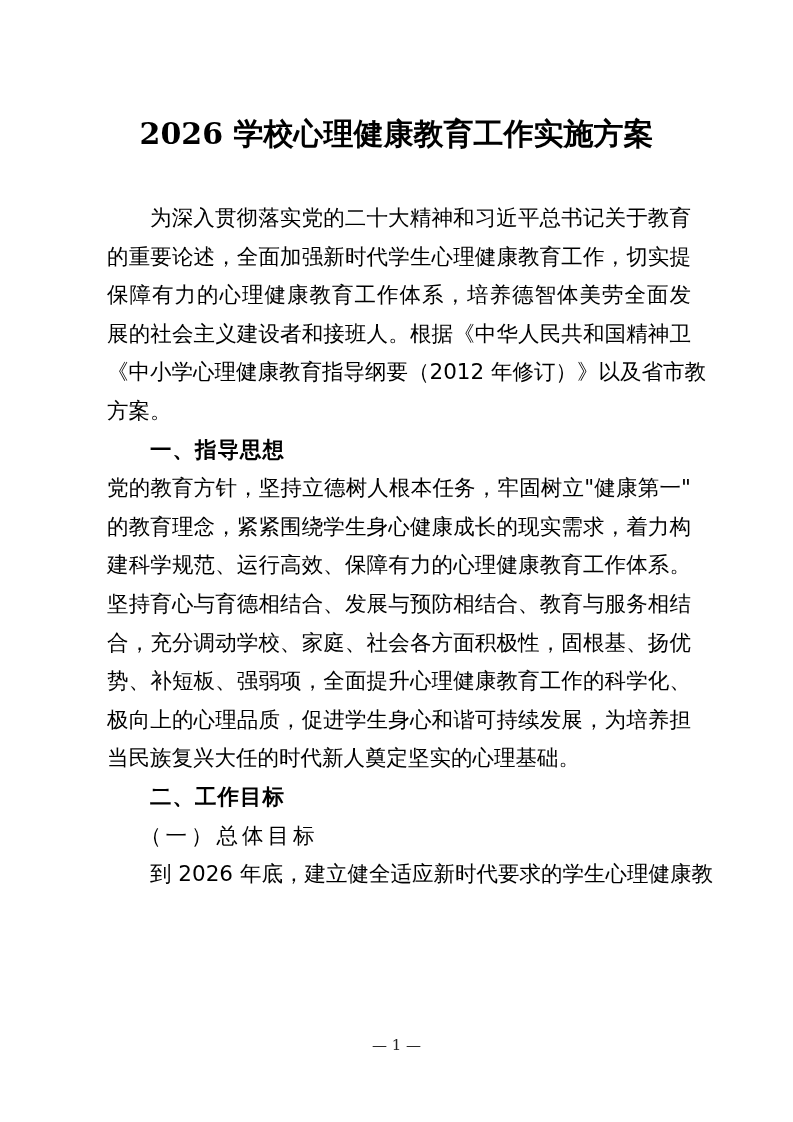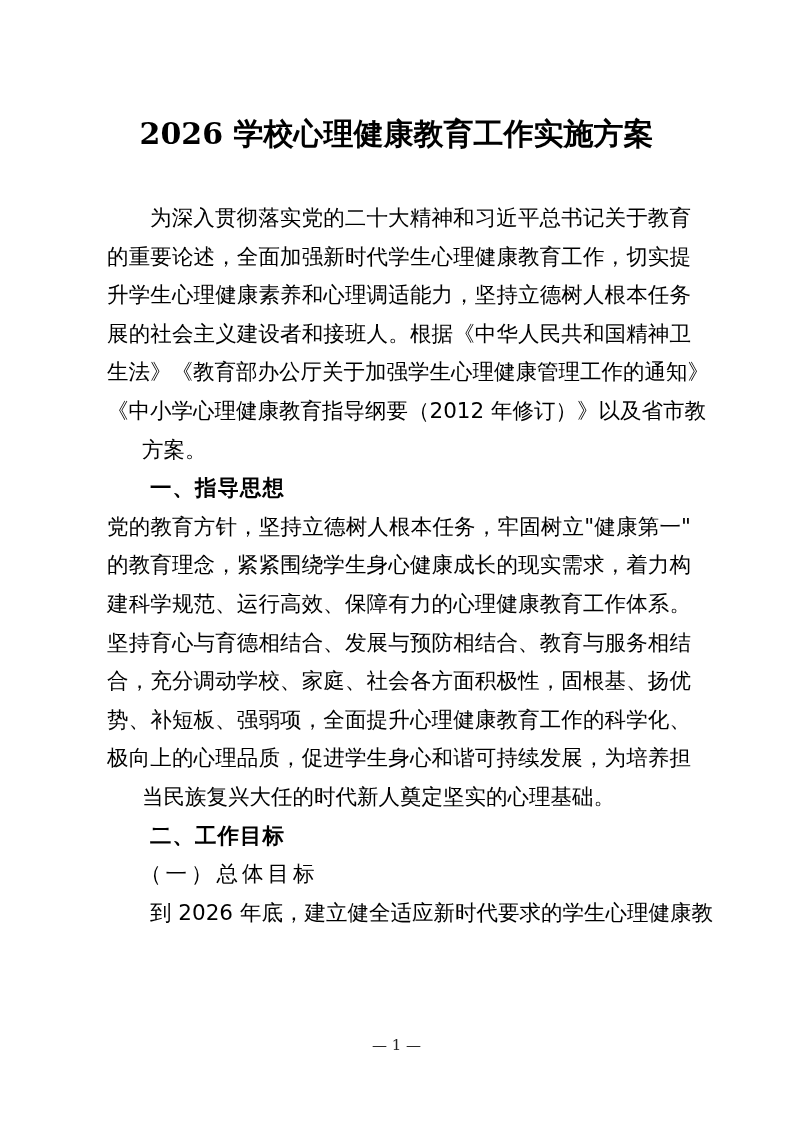--- a/index.html
+++ b/index.html
@@ -8,41 +8,40 @@
   .title {
     position: absolute; left: 0; top: 112px; width: 793px; text-align: center;
     font-family: "DejaVu Serif", serif; font-weight: bold; font-size: 30px; letter-spacing: 0px;
     line-height: 44px; color: #000;
   }
   .body {
     position: absolute; left: 107px; top: 199px; width: 584px;
     font-family: "DejaVu Sans", sans-serif; font-size: 21.5px; line-height: 38.6px; color: #000000;
   }
   .line { display: block; height: 38.6px; white-space: nowrap; text-align: justify; text-align-last: justify; }
-  .line.last { text-align-last: left; margin-left: 35px; }
+  .line.last { text-align-last: left; }
   .indent { padding-left: 43px; }
   .heading { font-weight: bold; padding-left: 43px; text-align-last: left; letter-spacing: 1px; }
   .sub { padding-left: 33px; text-align-last: left; letter-spacing: 4px; }
   .pageno {
     position: absolute; left: 0; top: 1036px; width: 793px; text-align: center;
     font-family: "DejaVu Serif", serif; font-size: 15px; color: #222;
   }
 </style>
 </head>
 <body>
 
 <div class="page">
   <div class="title">2026 学校心理健康教育工作实施方案</div>
 
   <div class="body">
     <span class="line indent">为深入贯彻落实党的二十大精神和习近平总书记关于教育</span>
     <span class="line">的重要论述，全面加强新时代学生心理健康教育工作，切实提</span>
-    <span class="line">升学生心理健康素养和心理调适能力，坚持立德树人根本任务</span>
+    <span class="line">保障有力的心理健康教育工作体系，培养德智体美劳全面发</span>
     <span class="line">展的社会主义建设者和接班人。根据《中华人民共和国精神卫</span>
-    <span class="line">生法》《教育部办公厅关于加强学生心理健康管理工作的通知》</span>
     <span class="line">《中小学心理健康教育指导纲要（2012 年修订）》以及省市教</span>
     <span class="line last">方案。</span>
     <span class="line heading">一、指导思想</span>
     <span class="line">党的教育方针，坚持立德树人根本任务，牢固树立"健康第一"</span>
     <span class="line">的教育理念，紧紧围绕学生身心健康成长的现实需求，着力构</span>
     <span class="line">建科学规范、运行高效、保障有力的心理健康教育工作体系。</span>
     <span class="line">坚持育心与育德相结合、发展与预防相结合、教育与服务相结</span>
     <span class="line">合，充分调动学校、家庭、社会各方面积极性，固根基、扬优</span>
     <span class="line">势、补短板、强弱项，全面提升心理健康教育工作的科学化、</span>
     <span class="line">极向上的心理品质，促进学生身心和谐可持续发展，为培养担</span>

